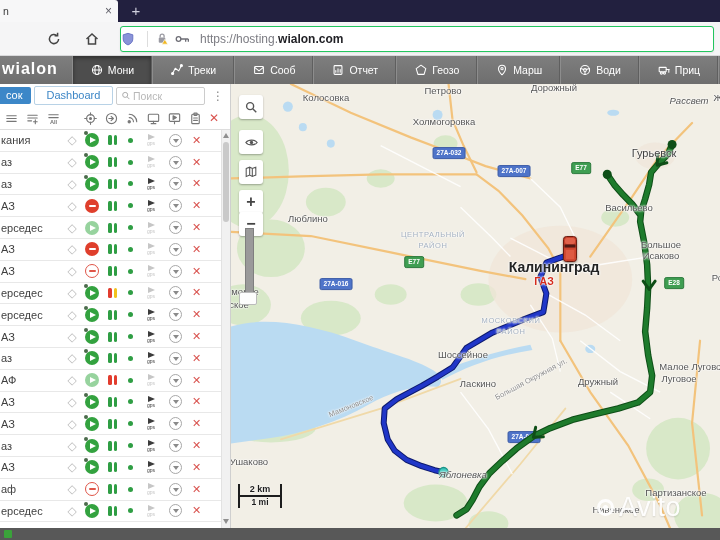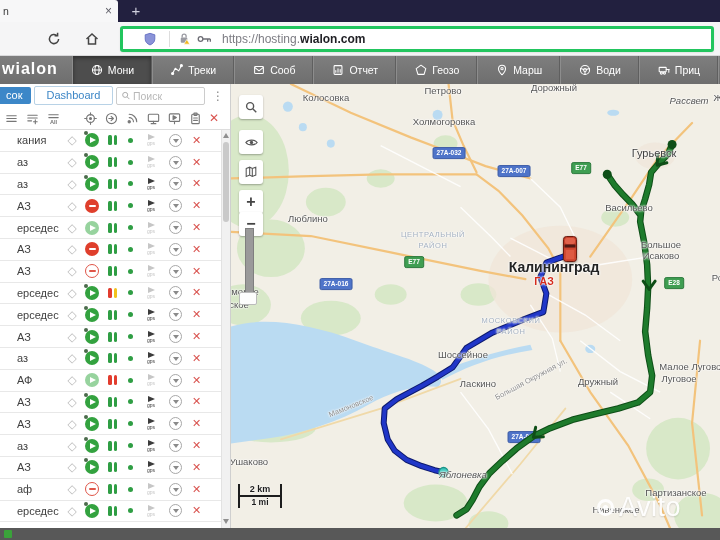--- a/index.html
+++ b/index.html
@@ -8,21 +8,21 @@
 
   
   .tabbar{position:absolute;left:0;top:0;width:720px;height:22px;background:#22203f;}
   .tab{position:absolute;left:0;top:0;width:118px;height:22px;background:#f7f7f8;border-radius:0 3px 0 0;display:flex;align-items:center;padding:0 6px 0 3px;}
   .tab-title{font-size:10.5px;color:#3a3a3a;flex:1;overflow:hidden;white-space:nowrap;}
   .tab-close{font-size:12px;color:#5d5d66;line-height:1;cursor:default;}
   .newtab{position:absolute;left:126px;top:2px;width:20px;height:18px;color:#cfcfdd;font-size:15px;text-align:center;line-height:18px;}
   .toolbar{position:absolute;left:0;top:22px;width:720px;height:34px;background:#f5f5f6;border-bottom:1px solid #d9d9db;display:flex;align-items:center;}
   .tb-icon{width:24px;height:24px;display:flex;align-items:center;justify-content:center;margin-left:14px;}
   .tb-icon:first-child{margin-left:42px;}
-  .urlbar{margin-left:16px;height:26px;flex:1;margin-right:6px;background:#fff;border:3px solid #22c55e;border-radius:3px;box-shadow:0 1px 2px rgba(0,0,0,.08);display:flex;align-items:center;padding:0 20px;}
+  .urlbar{margin-left:16px;height:26px;flex:1;margin-right:6px;background:#fff;border:1px solid #22c55e;border-radius:3px;box-shadow:0 1px 2px rgba(0,0,0,.08);display:flex;align-items:center;padding:0 0;}
   .url-sep{width:1px;height:16px;background:#ddd;margin:0 7px;}
   .url-ic{display:flex;align-items:center;margin-right:5px;}
   .url-muted{font-size:12px;color:#7c7c83;margin-left:4px;}
   .url-strong{font-size:12px;color:#1f1f24;font-weight:bold;}
 
   
   .navbar{position:absolute;left:0;top:56px;width:720px;height:28px;background:linear-gradient(#7e7e7e,#6e6e6e);display:flex;align-items:stretch;overflow:hidden;}
   .logo-dot{width:9px;height:9px;border-radius:50%;background:#3e8fd8;align-self:center;margin-left:-4px;}
   .logo{color:#fff;font-size:16px;font-weight:bold;letter-spacing:1px;align-self:center;padding:0 14px 2px 6px;text-transform:lowercase;}
   .nav-items{display:flex;flex:1;}
@@ -44,21 +44,21 @@
   .side-search input::placeholder{color:#b8b8b8;}
   .dots{color:#8a8a8a;font-size:12px;padding:0 4px;letter-spacing:0;}
   .side-tools{height:23px;border-bottom:1px solid #ddd;display:flex;align-items:center;padding:0 4px;gap:6px;}
   .side-tools .sic{display:flex;align-items:center;}
   .side-tools .gap{width:10px;}
   .sic-x{color:#d9534f;font-weight:bold;font-size:12px;}
 
   
   .rows{position:absolute;left:0;top:46px;right:9px;bottom:0;}
   .urow{height:21.8px;border-bottom:1px solid #e8e8e8;display:flex;align-items:center;font-size:11px;color:#3f3f3f;}
-  .uname{width:62px;overflow:hidden;white-space:nowrap;padding-left:17px;}
+  .uname{width:62px;overflow:hidden;white-space:nowrap;padding-left:1px;}
   .ucl{flex:1;display:flex;align-items:center;}
   .dia{color:#bdbdbd;font-size:12px;width:20px;text-align:center;}
   .stat{position:relative;width:14px;height:14px;border-radius:50%;margin:0 4px 0 3px;display:flex;align-items:center;justify-content:center;}
   .stat.go{background:#33a23f;}
   .stat.go-pale{background:#97d39e;}
   .stat.stop{background:#df3f2c;}
   .stat.stop-outline{background:#fff;border:1.5px solid #df5548;}
   .stat .arr{width:0;height:0;border-left:6px solid #fff;border-top:3.5px solid transparent;border-bottom:3.5px solid transparent;margin-left:1px;}
   .stat .minus{width:7px;height:2px;background:#fff;border-radius:1px;}
   .stat.stop-outline .minus{background:#df5548;}

